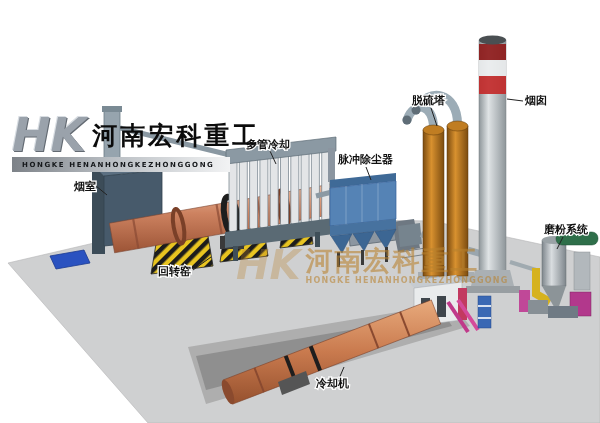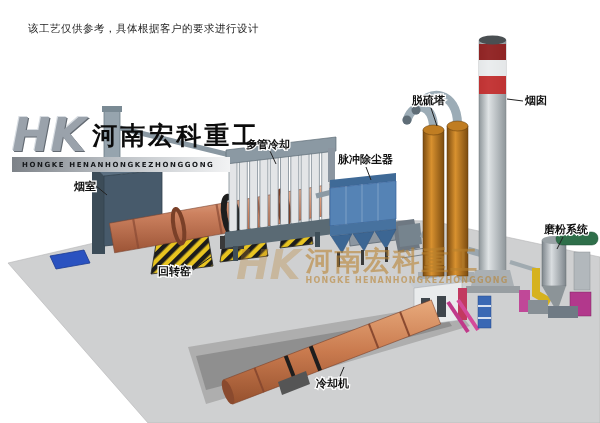--- a/index.html
+++ b/index.html
@@ -220,21 +220,20 @@
     <text class="lbl" x="246" y="148">多管冷却</text>
     <text class="lbl" x="338" y="163">脉冲除尘器</text>
     <text class="lbl" x="412" y="104">脱硫塔</text>
     <text class="lbl" x="525" y="104">烟囱</text>
     <text class="lbl" x="544" y="233">磨粉系统</text>
     <text class="lbl" x="158" y="275">回转窑</text>
     <text class="lbl" x="316" y="387">冷却机</text>
   </g>
 </svg>
 
-  <div class="disclaimer">该工艺仅供参考，具体根据客户的要求进行设计</div>
 
   <div class="logo">
     <div class="logo-row">
       <div class="logo-mark">HK</div>
       <div class="logo-cn">河南宏科重工</div>
     </div>
     <div class="logo-band">
       <span class="logo-en">HONGKE HENANHONGKEZHONGGONG</span>
     </div>
   </div>

